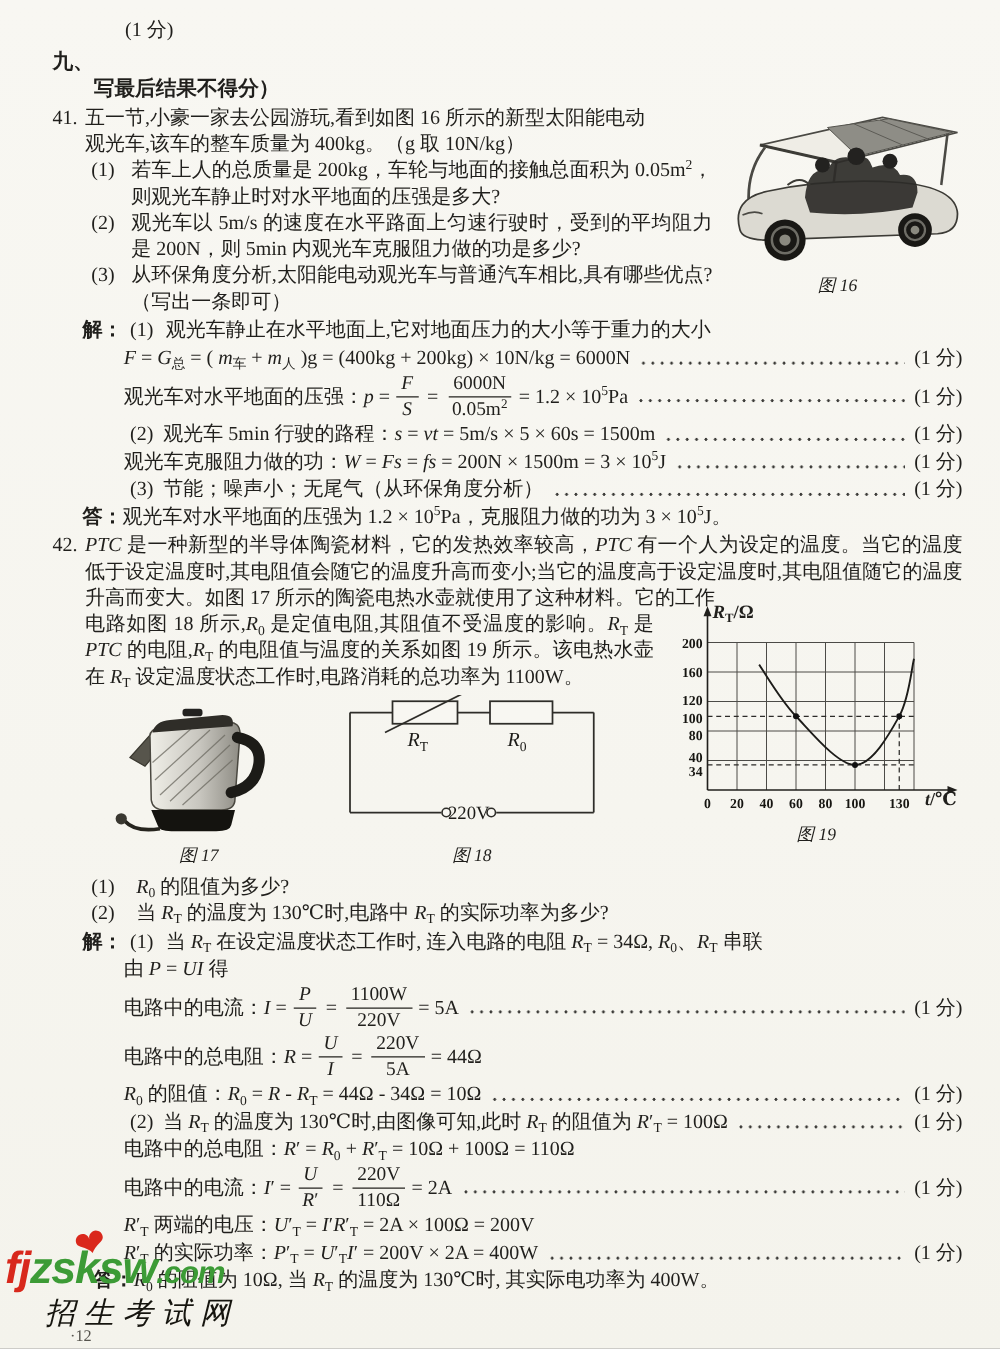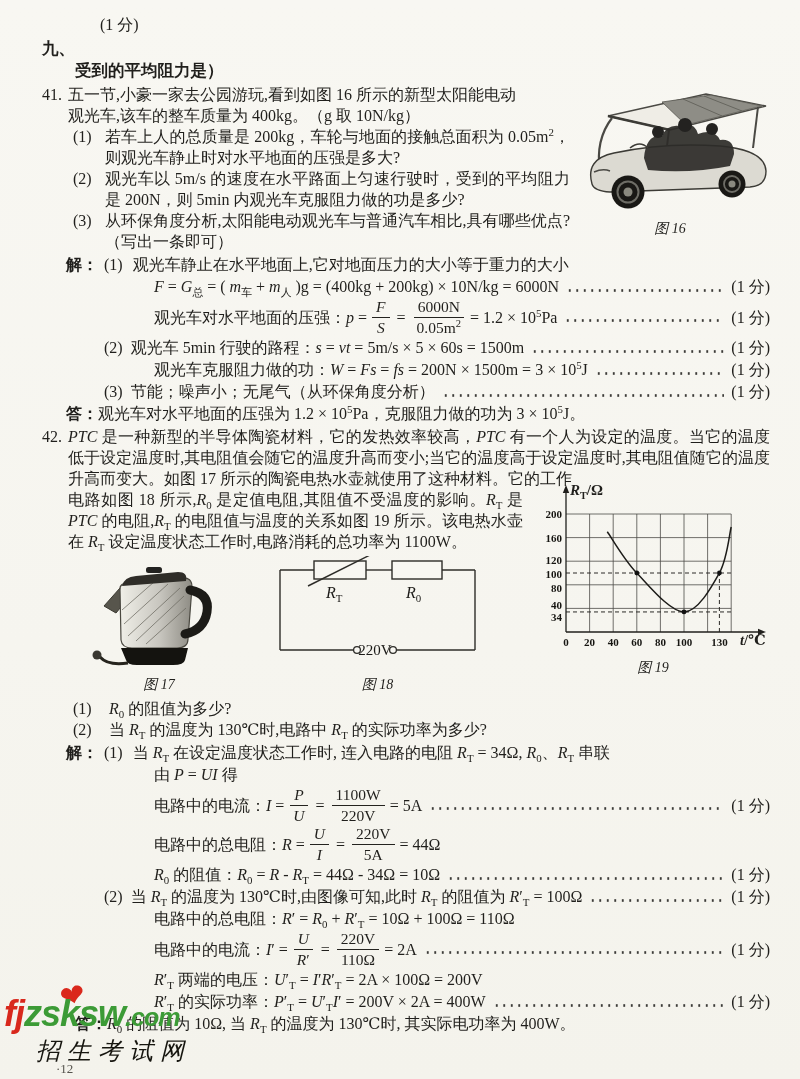--- a/index.html
+++ b/index.html
@@ -31,21 +31,21 @@
   figure{margin:0;padding:0;}
   .figcap{text-align:center;font-size:14px;margin-top:1px;font-style:italic;}
   .fig16{flex:none;width:200px;margin-top:2px;}
   
   .sol{margin-top:2px;}
   .sline{display:flex;align-items:center;margin:1px 0;white-space:nowrap;}
   .sline .gap{width:8px;flex:none;}
   .solhead{margin-left:24px;display:flex;white-space:nowrap;}
   .solhead .lbl{font-weight:bold;flex:none;}
   .solhead .sno{flex:none;margin:0 10px 0 6px;}
-  .ind{margin-left:112px;}
+  .ind{margin-left:57px;}
   .ind2{margin-left:62px;}
   .ansline{margin-left:24px;display:flex;white-space:nowrap;}
   .ansline .lbl{font-weight:bold;}
   .dots{flex:1 1 auto;min-width:16px;height:7px;margin:7px 7px 0 7px;
     background-image:radial-gradient(circle,#3c3b38 1.05px,rgba(0,0,0,0) 1.35px);
     background-size:7.5px 7px;background-repeat:repeat-x;background-position:0 55%;}
   .score{white-space:nowrap;flex:none;}
   .fracline{height:38px;}
   .frac{display:inline-flex;flex-direction:column;align-items:center;vertical-align:middle;
     margin:0 5px;line-height:1.1;font-size:15.5px;text-align:center;}
@@ -95,21 +95,21 @@
 <body>
 
 <div class="page">
 
   <div class="q4">
     <div class="score2">(1 分)</div>
   </div>
 
   <div class="sec9 hang">
     <span class="no">九、</span>
-    <span class="body"><br><span>受到的平均阻力是）</span></span>
+    <span class="body"><br><span>写最后结果不得分）</span></span>
   </div>
 
   <div class="q41row q41">
     <div class="stmt hang">
       <span class="no">41.</span>
       <div class="body">
         <div class="just">五一节,小豪一家去公园游玩,看到如图 16 所示的新型太阳能电动</div>
         <div>观光车,该车的整车质量为 400kg。（g 取 10N/kg）</div>
         <div class="item">
             <span class="ino">(1)</span>

